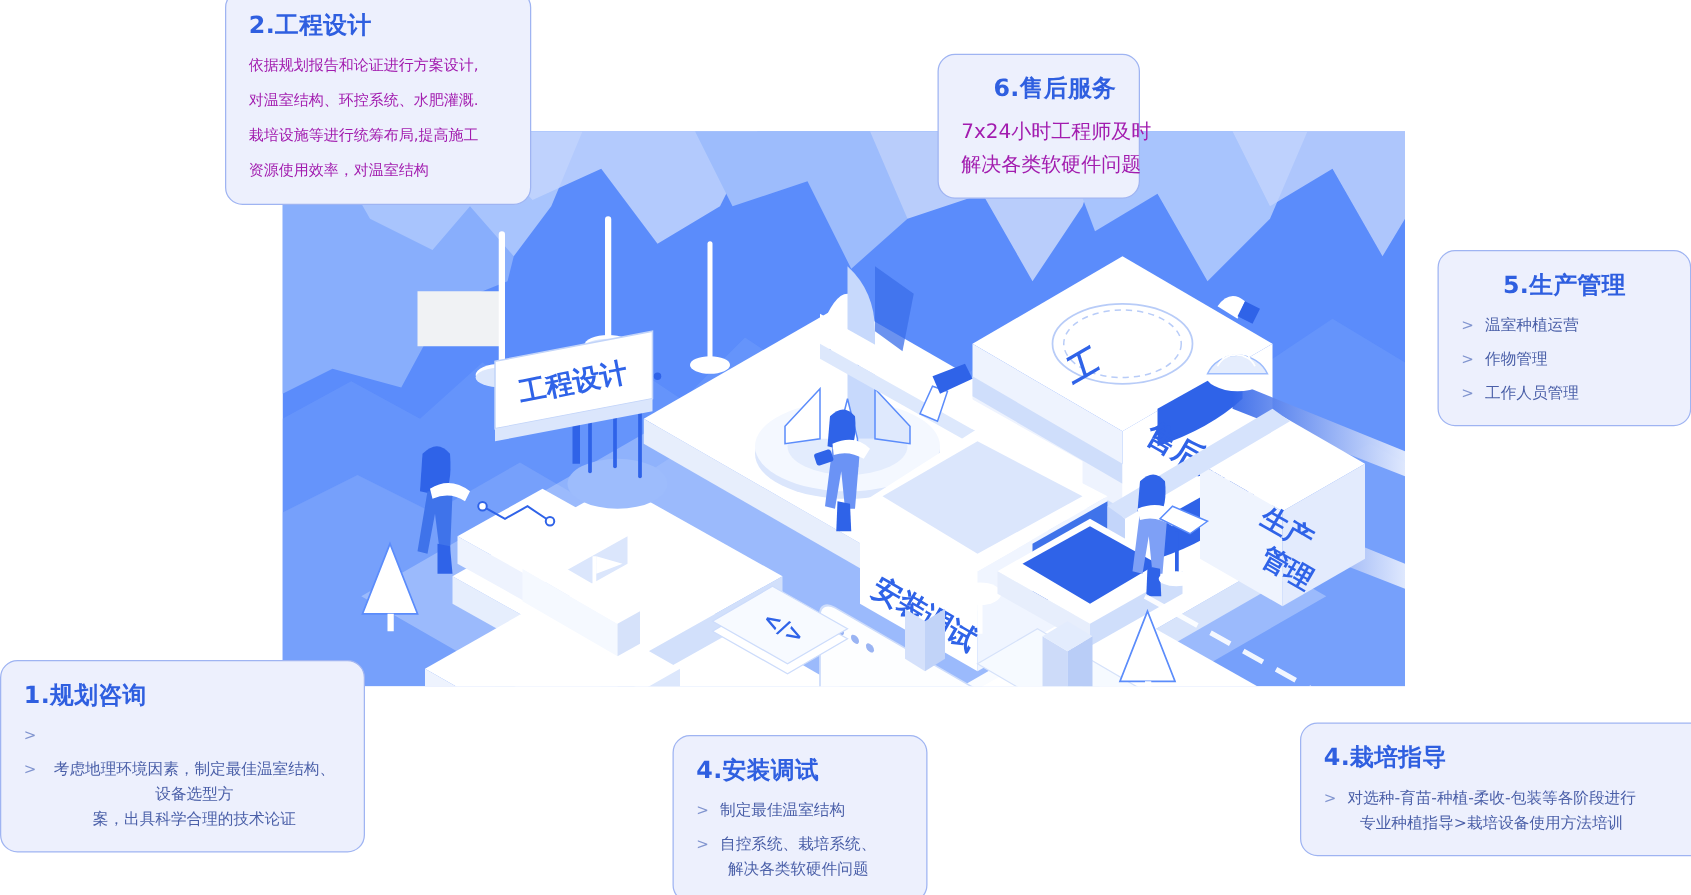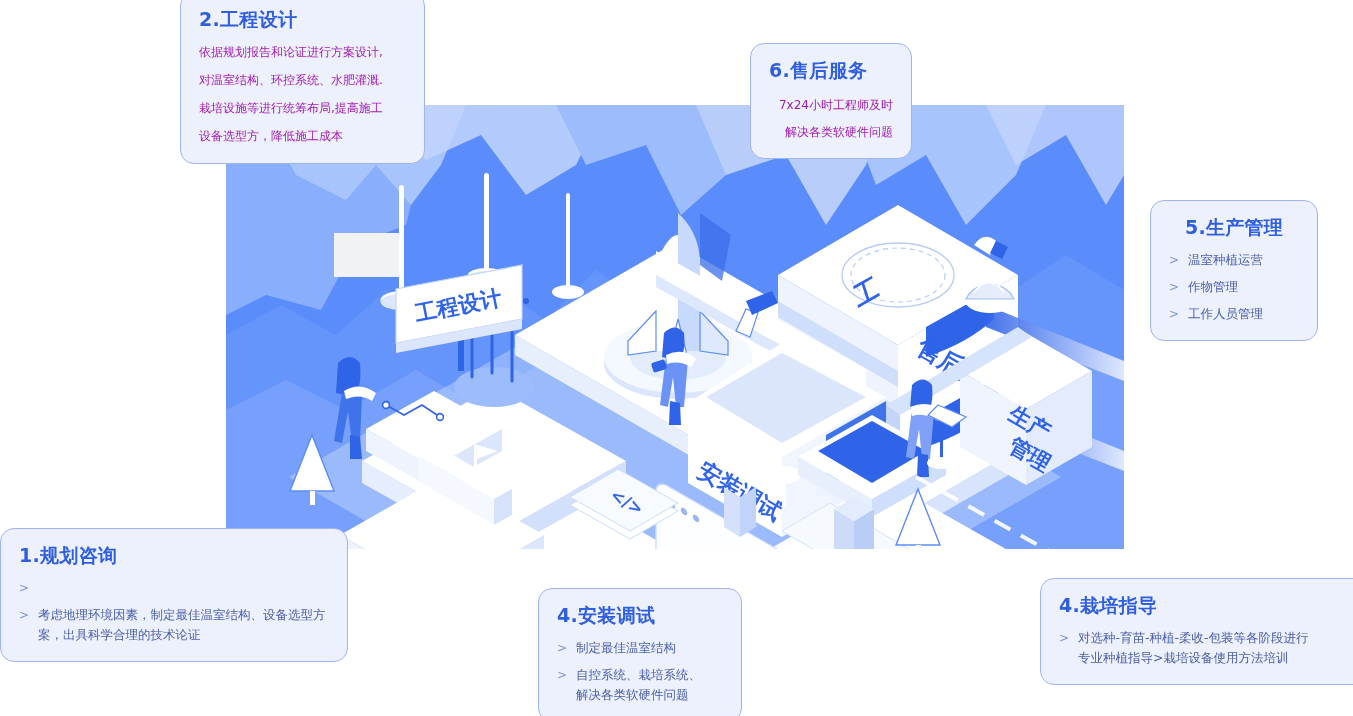--- a/index.html
+++ b/index.html
@@ -57,32 +57,32 @@
     font-family:"DejaVu Sans","Liberation Sans",sans-serif;
   }
   .bullet:last-child{margin-bottom:0;}
   .bullet-mark{
     color:#8094cf;
     margin-right:9px;
     flex:0 0 auto;
     font-size:12px;
     line-height:20px;
   }
-  .bullet-text{white-space:pre-line;}
+  .bullet-text{white-space:pre-line;text-align:center;}
 
   
-  #card-1{left:0px;  top:528px; width:348px;}
+  #card-1{left:0px;  top:528px; width:292px;}
   #card-2{left:180px;top:-8px;  width:245px;}
   #card-3{left:538px;top:588px; width:204px;}
   #card-4{left:1040px;top:578px;width:362px;}
-  #card-5{left:1150px;top:200px;width:168px;}
+  #card-5{left:1150px;top:200px;width:203px;}
   #card-6{left:750px; top:43px; width:162px;}
   #card-2 .card-title{}
-  #card-6 .card-title{text-align:left;margin-bottom:11px;}
-  #card-6 p.line{text-align:right;font-size:12px;}
+  #card-6 .card-title{text-align:right;margin-bottom:11px;}
+  #card-6 p.line{text-align:right;font-size:16px;}
   #card-5 .card-title{text-align:center;}
   #card-2 p.line{font-size:12px;line-height:21px;}
 </style>
 </head>
 <body>
 
 <div id="stage">
 
   <div class="illus">
     <svg viewBox="0 0 898 444" xmlns="http://www.w3.org/2000/svg">
@@ -360,21 +360,21 @@
 案，出具科学合理的技术论证</span>
       </li>
     </ul>
   </div>
 
   <div class="card" id="card-2">
     <div class="card-title">2.工程设计</div>
     <p class="line">依据规划报告和论证进行方案设计,</p>
     <p class="line">对温室结构、环控系统、水肥灌溉.</p>
     <p class="line">栽培设施等进行统筹布局,提高施工</p>
-    <p class="line">设备选型方，降低施工成本</p>
+    <p class="line">资源使用效率，对温室结构</p>
   </div>
 
   <div class="card" id="card-3">
     <div class="card-title">4.安装调试</div>
     <ul class="bullets">
       <li class="bullet">
         <span class="bullet-mark">&gt;</span>
         <span class="bullet-text">制定最佳温室结构</span>
       </li>
       <li class="bullet">

